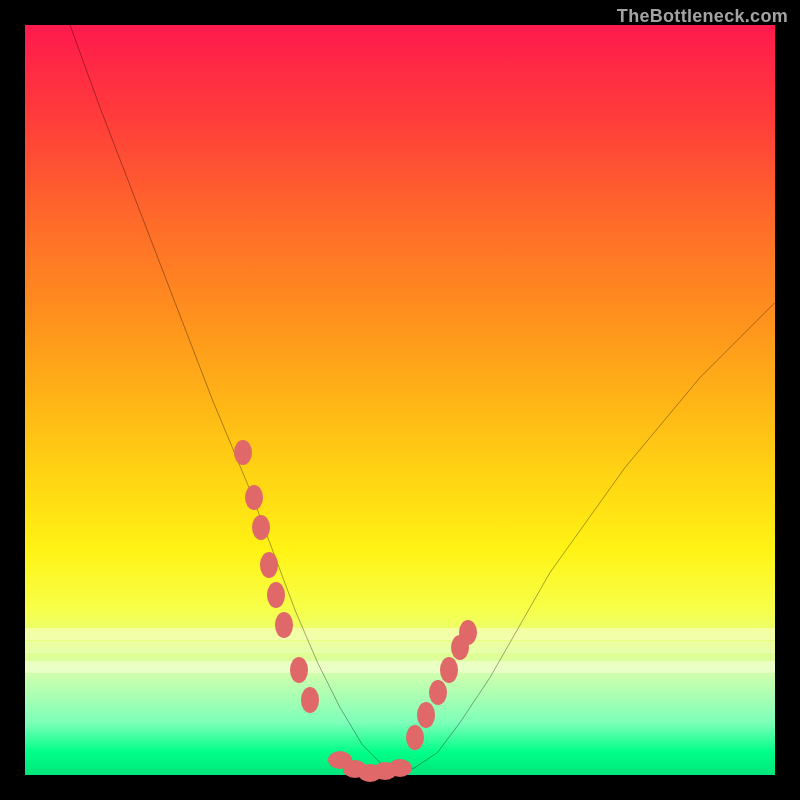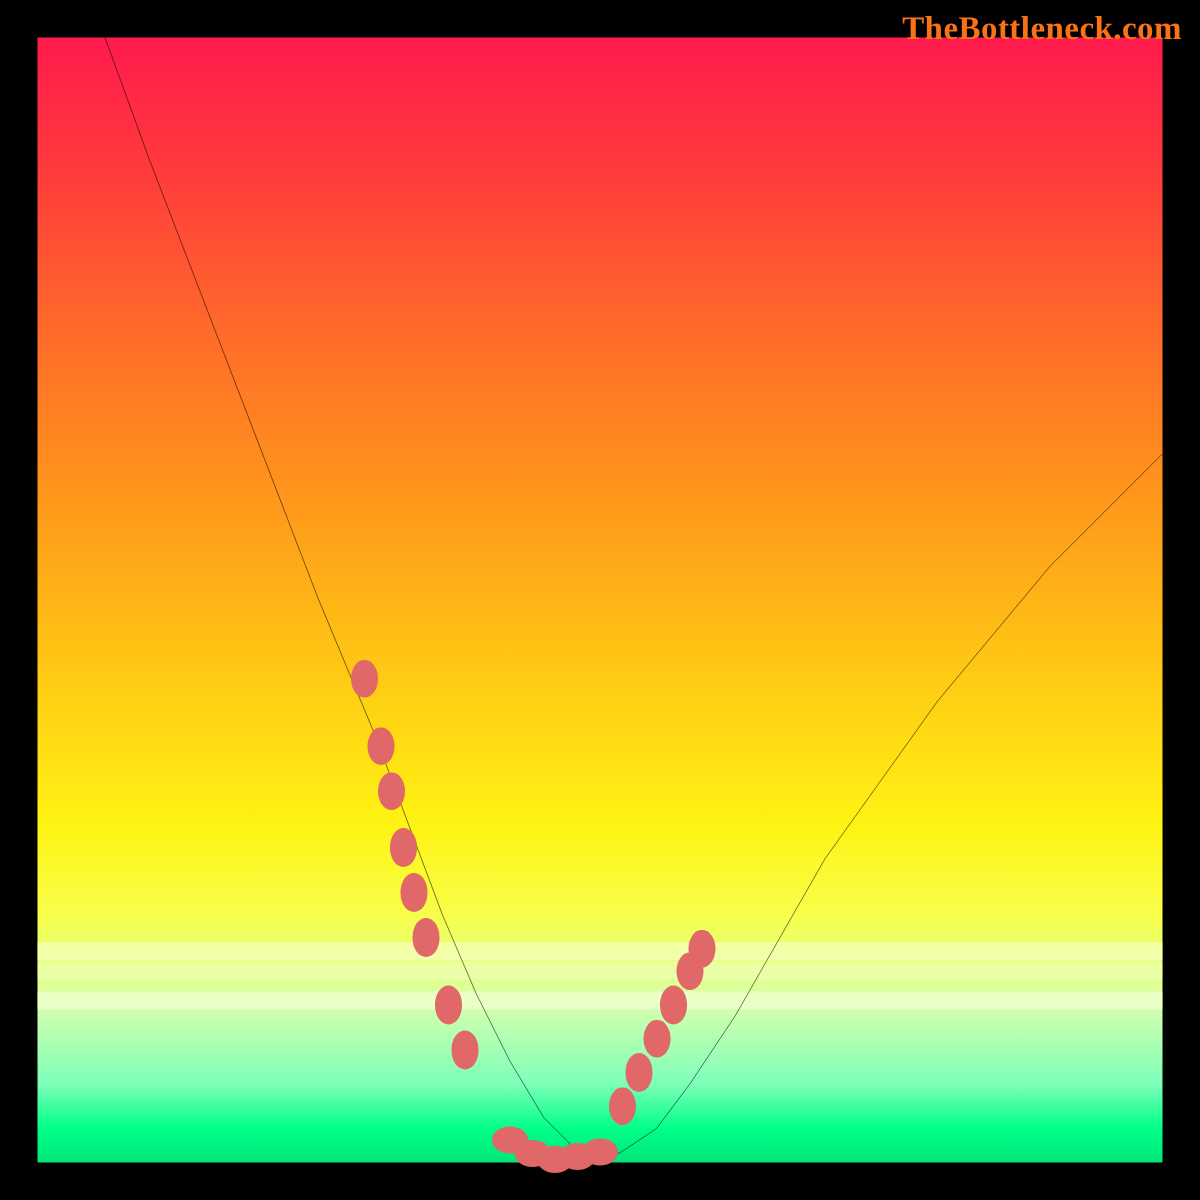--- a/index.html
+++ b/index.html
@@ -39,25 +39,24 @@
     width: 100%;
   }
   .strip.s1 { top: 80.4%; height: 1.6%; background: rgba(255,255,230,0.45); }
   .strip.s2 { top: 84.8%; height: 1.6%; background: rgba(255,255,230,0.45); }
   .strip.s3 { top: 82.2%; height: 1.6%; background: rgba(255,255,255,0.25); }
 
   .watermark {
     position: absolute;
     top: 6px;
     right: 12px;
-    color: #f97316;
-    font-size: 22px;
+    color: #a3a3a3;
+    font-size: 18px;
     font-weight: 600;
     letter-spacing: 0.3px;
-    font-family: Liberation Serif, serif;
   }
 
   svg.curve {
     position: absolute;
     left: 0;
     top: 0;
     width: 100%;
     height: 100%;
     overflow: visible;
   }

